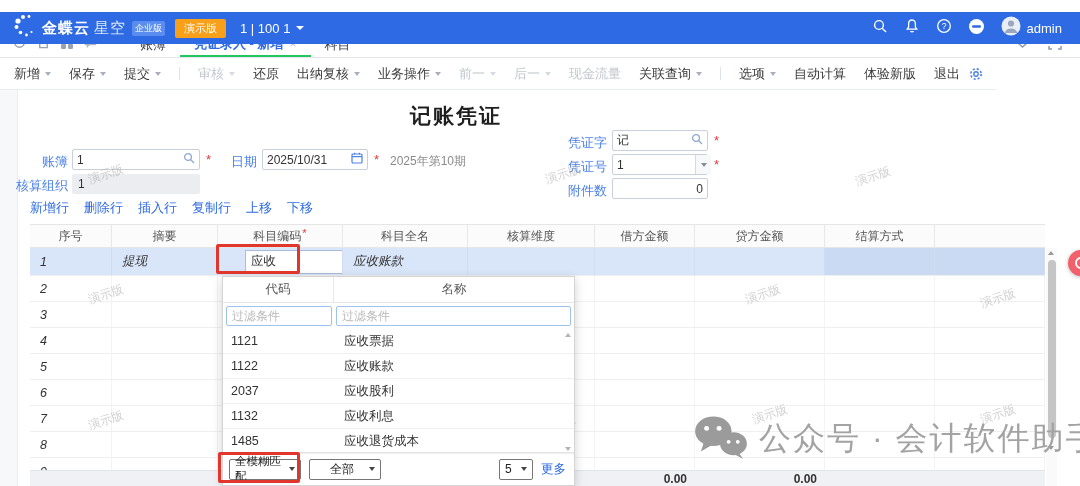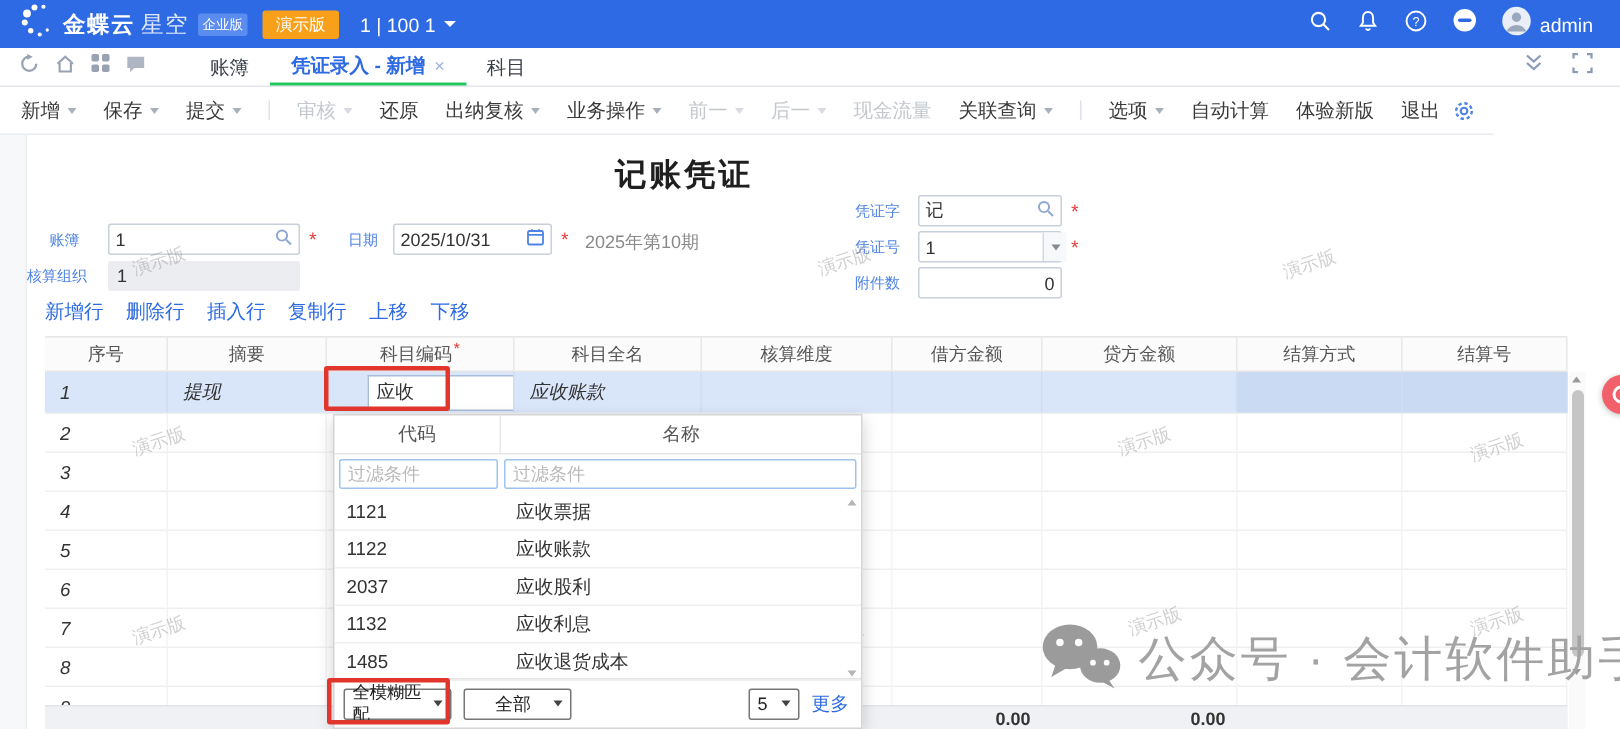--- a/index.html
+++ b/index.html
@@ -1,21 +1,21 @@
 <!DOCTYPE html>
 <html><head>
 <meta charset="utf-8">
 <style>
   * { margin:0; padding:0; box-sizing:border-box; }
   html,body { width:1080px; height:486px; overflow:hidden; background:#fff;
     font-family:"Liberation Sans","DejaVu Sans",sans-serif; }
   body { position:relative; }
 
   
-  .topbar { position:absolute; left:0; top:0; width:1080px; height:32px; background:#2d6ae3;
+  .topbar { position:absolute; left:0; top:12px; width:1080px; height:32px; background:#2d6ae3;
     display:flex; align-items:center; color:#fff; z-index:20; }
   .logo-dots { margin-left:12px; }
   .brand-bold { font-size:15px; font-weight:bold; margin-left:4px; letter-spacing:1px; }
   .brand-light { font-size:15px; color:rgba(255,255,255,.85); margin-left:4px; letter-spacing:1px; }
   .badge-edition { background:#5b8cf0; color:#fff; font-size:9px; padding:1px 3px; border-radius:2px; margin-left:6px; }
   .badge-demo { background:#f9a01b; color:#fff; font-size:11px; padding:2px 9px; border-radius:2px; margin-left:10px; }
   .ctx-sel { font-size:13px; margin-left:14px; display:flex; align-items:center; cursor:pointer; }
   .caret-w { width:0;height:0;border-left:4px solid transparent;border-right:4px solid transparent;border-top:4.5px solid #fff;margin-left:6px; }
   .top-right { margin-left:auto; display:flex; align-items:center; gap:16px; margin-right:18px; }
   .username { font-size:13px; margin-left:-10px; }
@@ -40,21 +40,21 @@
   .tb.dis .caret { border-top-color:#d7dae0; }
   .tb-div { width:1px; height:13px; background:#dfe2e8; margin-right:18px; }
   .gear { position:absolute; right:12px; top:8px; }
 
   
   .left-strip { position:absolute; left:0; top:90px; width:18px; height:396px; background:#f7f8fa; border-right:1px solid #ededf0; }
 
   
   .vtitle { position:absolute; left:0; top:102px; width:912px; text-align:center;
     font-size:21px; font-weight:bold; color:#1f1f1f; letter-spacing:2px; }
-  .flabel { position:absolute; font-size:10px; color:#4d82e6; text-align:center; }
+  .flabel { position:absolute; font-size:13px; color:#4d82e6; text-align:right; }
   .finput { position:absolute; height:21px; border:1px solid #c8d0dc; border-radius:2px; background:#fff;
     font-size:12px; color:#333; padding:0 4px; display:flex; align-items:center; }
   .finput input { border:none; outline:none; width:100%; font-size:12px; color:#333; font-family:inherit; background:transparent; }
   .freadonly { position:absolute; height:20px; background:#ebedf0; border-radius:2px; font-size:12px; color:#333;
     padding:0 6px; display:flex; align-items:center; }
   .req { color:#e53b3b; font-size:13px; position:absolute; }
   .period { position:absolute; font-size:12px; color:#8a8a8a; }
   .sel-caret { width:0;height:0;border-left:3.5px solid transparent;border-right:3.5px solid transparent;border-top:4px solid #858c96; }
   .suffix-box { width:18px; height:19px; border-left:1px solid #d4dae4; display:flex; align-items:center; justify-content:center; margin-right:-4px; background:#f6f8fa; }
 
@@ -377,21 +377,20 @@
   <span class="hc">摘要</span>
   <span class="hc">
       <span>科目编码</span>
       <span class="hreq">*</span>
     </span>
   <span class="hc">科目全名</span>
   <span class="hc">核算维度</span>
   <span class="hc">借方金额</span>
   <span class="hc">贷方金额</span>
   <span class="hc">结算方式</span>
-  <span class="hc">结算号</span>
 </div>
 
 <div class="grow gridc r1" style="top:248px; height:28px;">
   <i class="bc">1</i>
   <i class="bc">提现</i>
   <i class="bc">
     <span class="cell-inp-wrap">
       <input class="cell-input" value="应收" style="">
       <span class="cell-mag">
         <svg width="13" height="13" viewBox="0 0 12 12">

